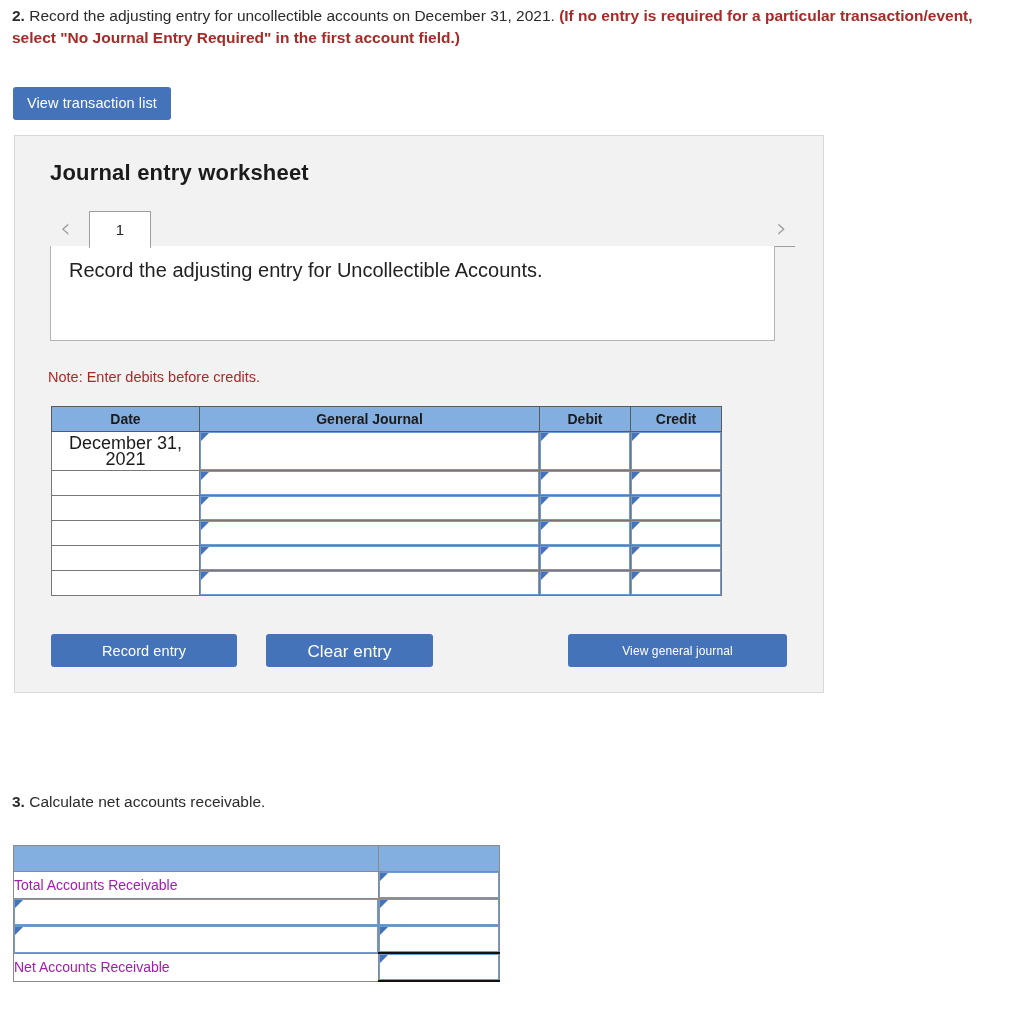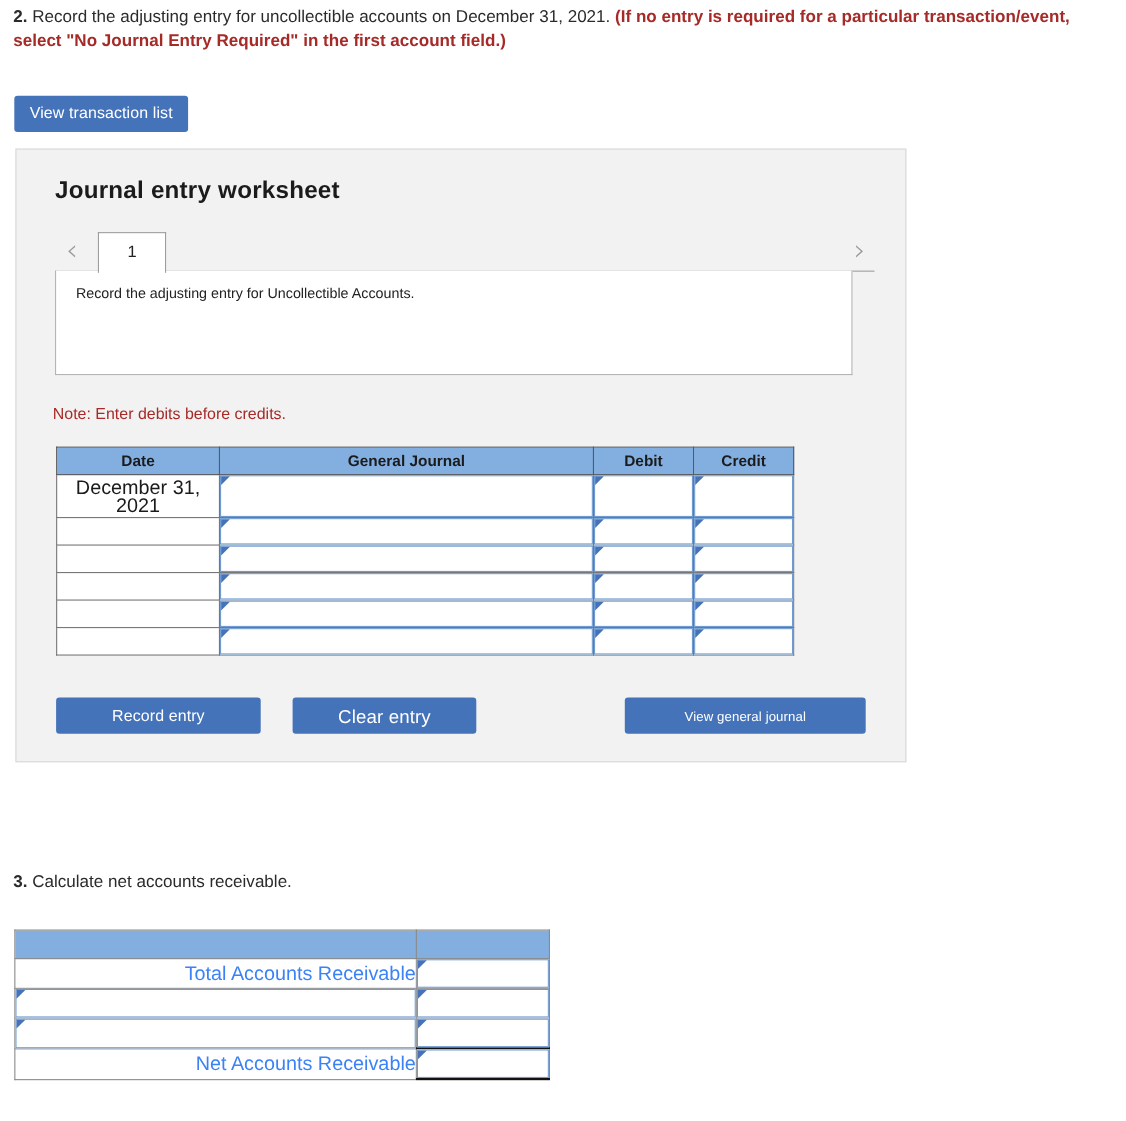--- a/index.html
+++ b/index.html
@@ -133,21 +133,21 @@
     background: #ffffff;
     border: 1px solid #b4b4b4;
     border-top: none;
     box-sizing: border-box;
     z-index: 1;
   }
   .instruction-text {
     position: absolute;
     left: 18px;
     top: 13px;
-    font-size: 13px;
+    font-size: 20px;
     color: #222;
   }
 
   
   .debit-note {
     position: absolute;
     left: 33px;
     top: 233px;
     font-size: 14.5px;
     color: #a62b28;
@@ -270,25 +270,24 @@
   }
   .ar-col-label { width: 365px; }
   .ar-col-value { width: 121px; }
   .ar-head td {
     background: #82AEE0;
     border: 1px solid #8a8a8a;
     height: 25px;
   }
   .ar-row td { height: 26px; }
   .ar-label {
-    font-size: 18px;
-    color: #3b82f6;
+    font-size: 14px;
+    color: #a21caf;
     padding: 0 0 0 8px;
     vertical-align: middle;
-    text-align: right;
   }
   td.ar-total-top { border-top: 2px solid #111111; }
   td.ar-total-bottom { border-bottom: 2px solid #111111; }
 </style>
 </head>
 <body>
 
 <div class="q2-prompt">
   <span class="qnum">2.</span><span> Record the adjusting entry for uncollectible accounts on December 31, 2021. </span><span class="red-note">(If no entry is required for a particular transaction/event, select "No Journal Entry Required" in the first account field.)</span>
 </div>

